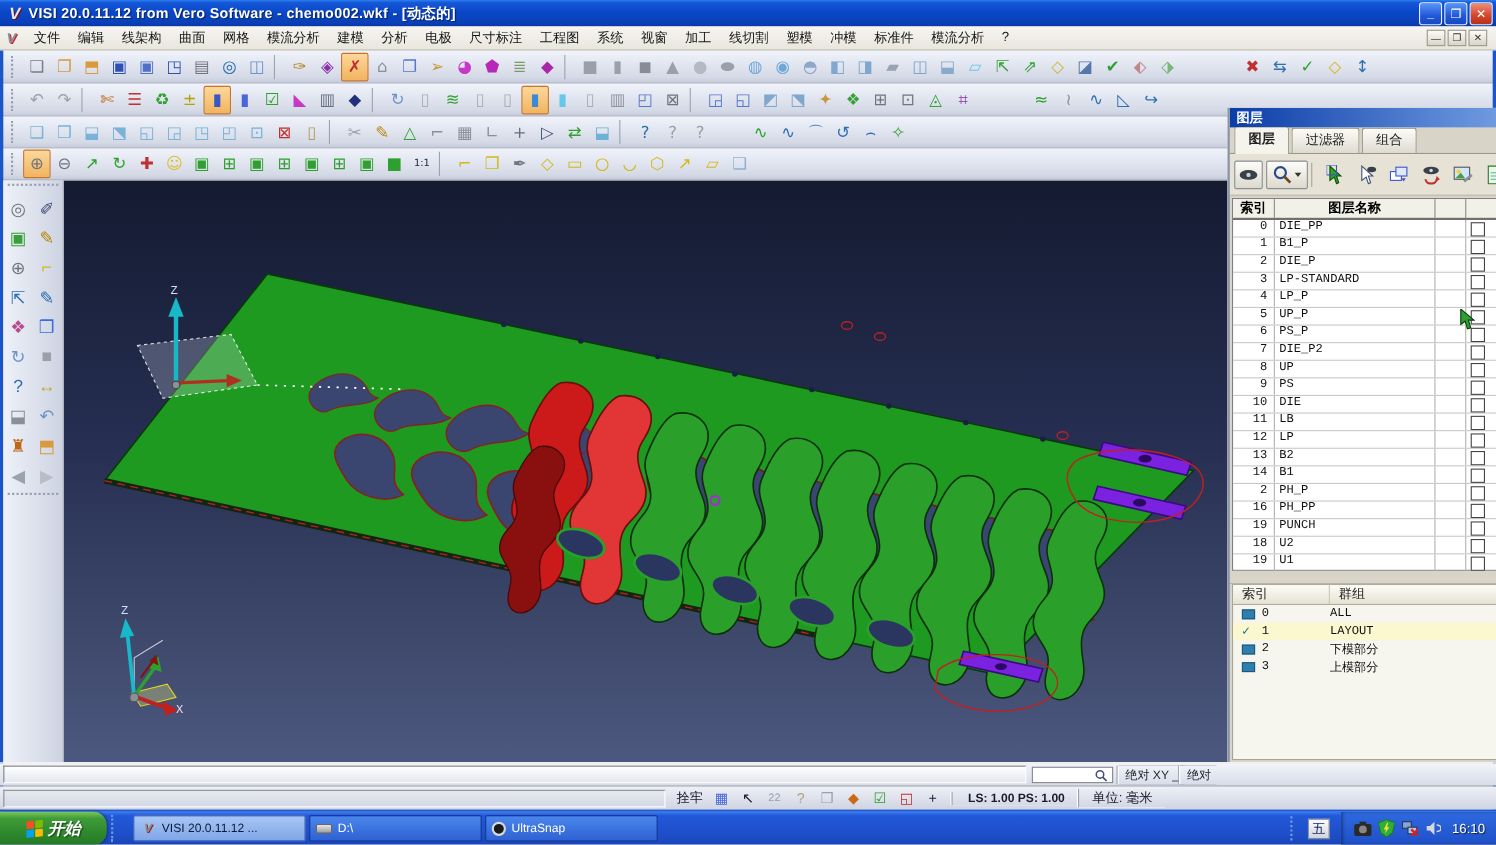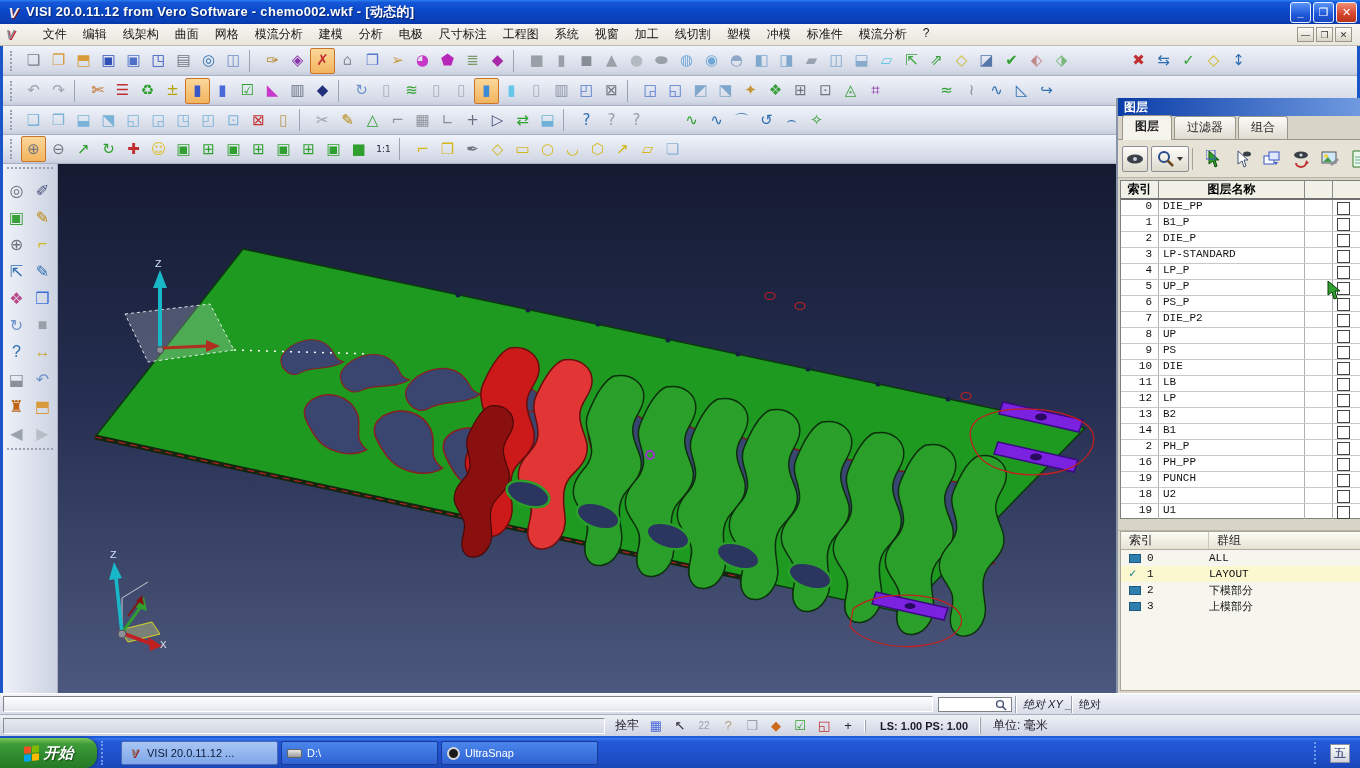--- a/index.html
+++ b/index.html
@@ -18,21 +18,21 @@
   .wbtn { width:21px; height:21px; border-radius:3px; border:1px solid #e8f0ff;
     display:flex; align-items:center; justify-content:center; color:#fff; font-size:11px; font-weight:bold;
     background:linear-gradient(180deg,#5a96f8,#2058d8 60%,#1848c0); }
   .wbtn.close { background:linear-gradient(180deg,#f09078,#d84830 55%,#b83018); }
 
   
   .menubar { position:absolute; left:0; top:24px; width:1360px; height:22px;
     background:linear-gradient(180deg,#f6f5f0,#e8e6dd); border-bottom:1px solid #c0bdb0;
     display:flex; align-items:center; padding:0 4px; }
   .menu-vicon { font-weight:bold; font-style:italic; font-size:13px; color:#8a8f98; text-shadow:1px 1px 0 #c23; margin:0 8px 0 2px; }
-  #menu-items { display:flex;margin-left:12px; }
+  #menu-items { display:flex; }
   .menu-item { font-size:12px; color:#151515; padding:2px 8px; cursor:default; }
   .mdi-btns { margin-left:auto; display:flex; gap:2px; padding-right:4px; }
   .mdibtn { width:17px; height:15px; border:1px solid #9a978a; background:linear-gradient(#fcfbf6,#d8d5c8);
     font-size:9px; color:#333; display:flex; align-items:center; justify-content:center; }
 
   
   .tb-row { position:absolute; left:0; width:1360px; height:30px;
     background:linear-gradient(180deg,#f0f3fa,#d4d9e6 85%,#c6ccdc); border-bottom:1px solid #aab2c4;
     display:flex; align-items:center; padding-left:10px; }
   .tb-row::before { content:""; width:3px; height:20px; margin-right:6px;
@@ -107,21 +107,21 @@
   
   .cmd-bar { position:absolute; left:0; top:693px; width:1360px; height:21px;
     background:linear-gradient(#f2f4f9,#d8dce8); border-top:1px solid #fff; }
   .cmd-input { position:absolute; left:3px; top:2px; width:930px; height:16px;
     background:linear-gradient(#fff,#e4e7ef); border:1px solid; border-color:#7f8288 #fff #fff #7f8288; }
   .search-box { position:absolute; left:938px; top:3px; width:74px; height:15px; background:#fff;
     border:1px solid #7f8288; display:flex; align-items:center; }
   .search-box input { border:none; outline:none; width:56px; height:12px; font-size:10px; background:transparent; }
   .cmd-cell { position:absolute; top:2px; height:17px; font-size:11px; color:#223; display:flex; align-items:center;
     padding:0 6px; border-left:1px solid #fff; box-shadow:-1px 0 0 #9aa0ae; }
-  .cell-absxy { left:1016px;font-style:italic; } .cell-abs { left:1072px; }
+  .cell-absxy { left:1016px; } .cell-abs { left:1072px; }
 
   .status-bar { position:absolute; left:0; top:714px; width:1360px; height:22px;
     background:linear-gradient(#eef0f6,#cfd4e2); border-top:1px solid #aab0be; display:flex; align-items:center; font-size:11px; color:#1a1a2a; }
   .st-well { width:602px; height:16px; margin-left:3px; border:1px solid; border-color:#8a8d94 #fff #fff #8a8d94;
     background:linear-gradient(#e6e9f0,#d4d8e4); }
   .st-snap { padding:0 8px 0 10px; font-size:12px; }
   #status-icons { display:flex; align-items:center; gap:6px; }
   .st-ic { width:18px; text-align:center; font-size:13px; }
   .st-lsps { padding:0 12px 0 14px; border-left:1px solid #9aa0ae; box-shadow:-1px 0 0 #fff; margin-left:8px;font-weight:bold; }
   .st-units { padding:0 12px; border-left:1px solid #9aa0ae; box-shadow:-1px 0 0 #fff; font-size:12px; }
@@ -1121,16 +1121,38 @@
           <span class="task-label">D:\</span>
         </div>
         <div class="task">
           <span class="task-ic cam"></span>
           <span class="task-label">UltraSnap</span>
         </div>
       </div>
     <div class="tray-area">
       <div class="tray-sep"></div>
       <div class="ime-box">五</div>
+      <div class="tray-well">
+        <svg width="16" height="14" viewBox="0 0 16 14">
+          <rect x="0" y="3" width="16" height="11" rx="2" fill="#2a2a2a"></rect>
+            <circle cx="8" cy="8" r="3.5" fill="#888"></circle>
+          <rect x="5" y="1" width="6" height="3" fill="#2a2a2a"></rect>
+        </svg>
+        <svg width="15" height="16" viewBox="0 0 15 16">
+          <path d="M7.5,0 L15,3 L13,12 L7.5,16 L2,12 L0,3 Z" fill="#2fae3c" stroke="#1a7a26"></path>
+          <polygon points="8,3 5,9 7,9 6,13 10,7 8,7 9,3" fill="#f8e030"></polygon>
+        </svg>
+        <svg width="16" height="14" viewBox="0 0 16 14">
+          <rect x="1" y="1" width="8" height="6" fill="#7fa8d8" stroke="#335"></rect>
+          <rect x="6" y="6" width="8" height="6" fill="#aac8e8" stroke="#335"></rect>
+          <line x1="9" y1="8" x2="15" y2="14" stroke="#d82020" stroke-width="2"></line>
+          <line x1="15" y1="8" x2="9" y2="14" stroke="#d82020" stroke-width="2"></line>
+        </svg>
+        <svg width="14" height="14" viewBox="0 0 14 14">
+          <polygon points="1,5 4,5 8,1 8,13 4,9 1,9" fill="#d8d8e0"></polygon>
+          <path d="M10,4 A4,3 0 0 1 10,10" fill="none" stroke="#d8d8e0" stroke-width="1.4"></path>
+        </svg>
+        <span class="clock">16:10</span>
+      </div>
     </div>
   </div>
 
 </div>
 
 </body></html>

